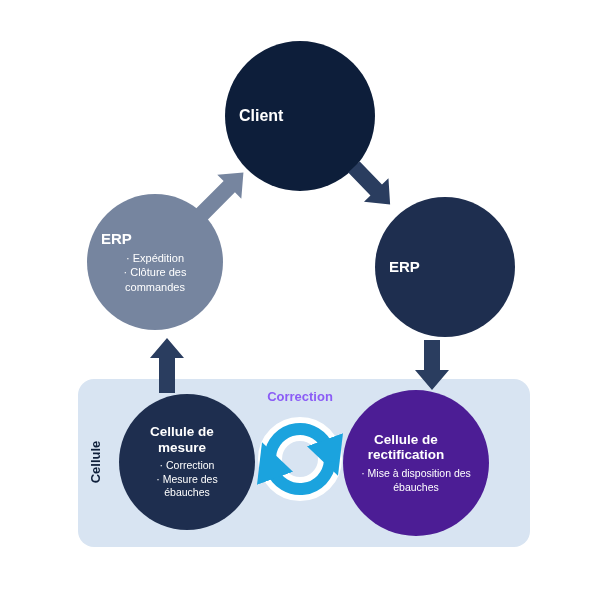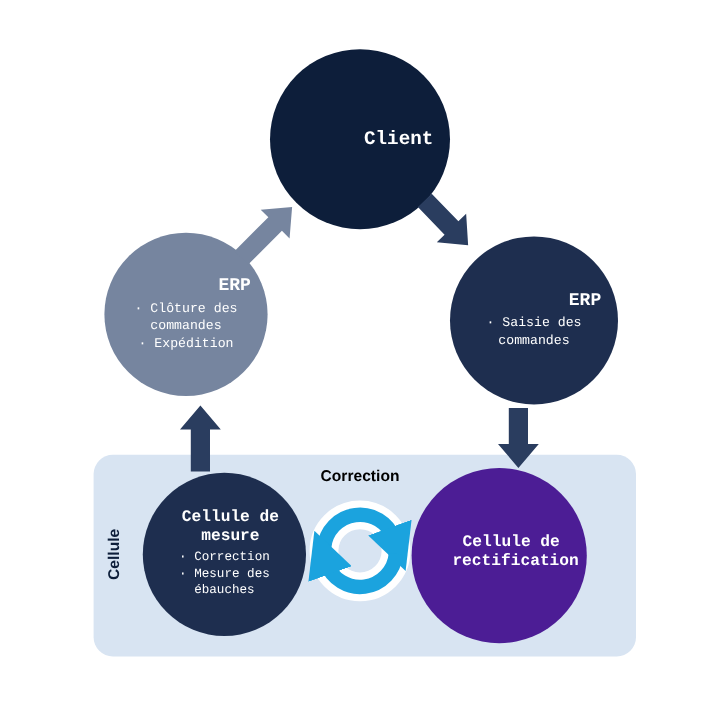--- a/index.html
+++ b/index.html
@@ -9,26 +9,25 @@
     background:#ffffff;
     font-family:"Liberation Sans", sans-serif;
     overflow:hidden;
   }
   .circle {
     position:absolute;
     border-radius:50%;
     color:#ffffff;
     display:flex;
     flex-direction:column;
-    align-items:flex-end;
+    align-items:flex-start;
     justify-content:center;
     text-align:center;
     box-sizing:border-box;
     padding:0 14px;
-    font-family:Liberation Mono, monospace;
   }
   .circle .title { font-weight:bold; line-height:1.15; }
   .circle .items { margin-top:4px; line-height:1.3; }
   .circle .items span { display:block; }
 
   .node-client   { left:225px; top:41px;  width:150px; height:150px; background:#0d1e3a; z-index:2; }
   .node-client .title { font-size:16px; }
 
   .node-erp-right { left:375px; top:197px; width:140px; height:140px; background:#1e2e4f; z-index:2; }
   .node-erp-left  { left:87px;  top:194px; width:136px; height:136px; background:#76859f; z-index:2; }
@@ -54,21 +53,21 @@
     transform:translate(-50%,-50%) rotate(-90deg);
     font-size:13px; font-weight:bold;
     color:#0d1e3a;
     z-index:2;
     white-space:nowrap;
   }
   .correction-label {
     position:absolute;
     left:300px; top:396px;
     transform:translate(-50%,-50%);
-    color:#000000;
+    color:#8b5cf6;
     font-size:13px; font-weight:bold;
     z-index:4;
     white-space:nowrap;
   }
   .arrows {
     position:absolute; left:0; top:0;
     z-index:4;
     pointer-events:none;
   }
 </style>
@@ -103,40 +102,38 @@
   </svg>
 
   <div class="correction-label">Correction</div>
 
   <div class="circle node-client">
     <div class="title">Client</div>
   </div>
 
   <div class="circle node-erp-right">
     <div class="title">ERP</div>
-    <div class="items">
-      <span>· Saisie des commandes</span>
-    </div>
   </div>
 
   <div class="circle node-erp-left">
     <div class="title">ERP</div>
     <div class="items">
+      <span>· Expédition</span>
       <span>· Clôture des commandes</span>
-      <span>· Expédition</span>
     </div>
   </div>
 
   <div class="circle node-mesure">
     <div class="title">Cellule de mesure</div>
     <div class="items">
       <span>· Correction</span>
       <span>· Mesure des ébauches</span>
     </div>
   </div>
 
   <div class="circle node-rectification">
     <div class="title">Cellule de rectification</div>
     <div class="items">
+      <span>· Mise à disposition des ébauches</span>
     </div>
   </div>
 
 </div>
 
 </body></html>

